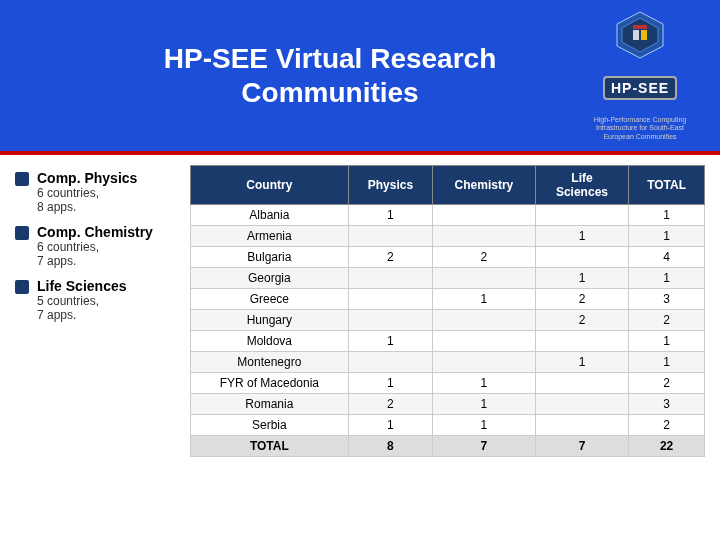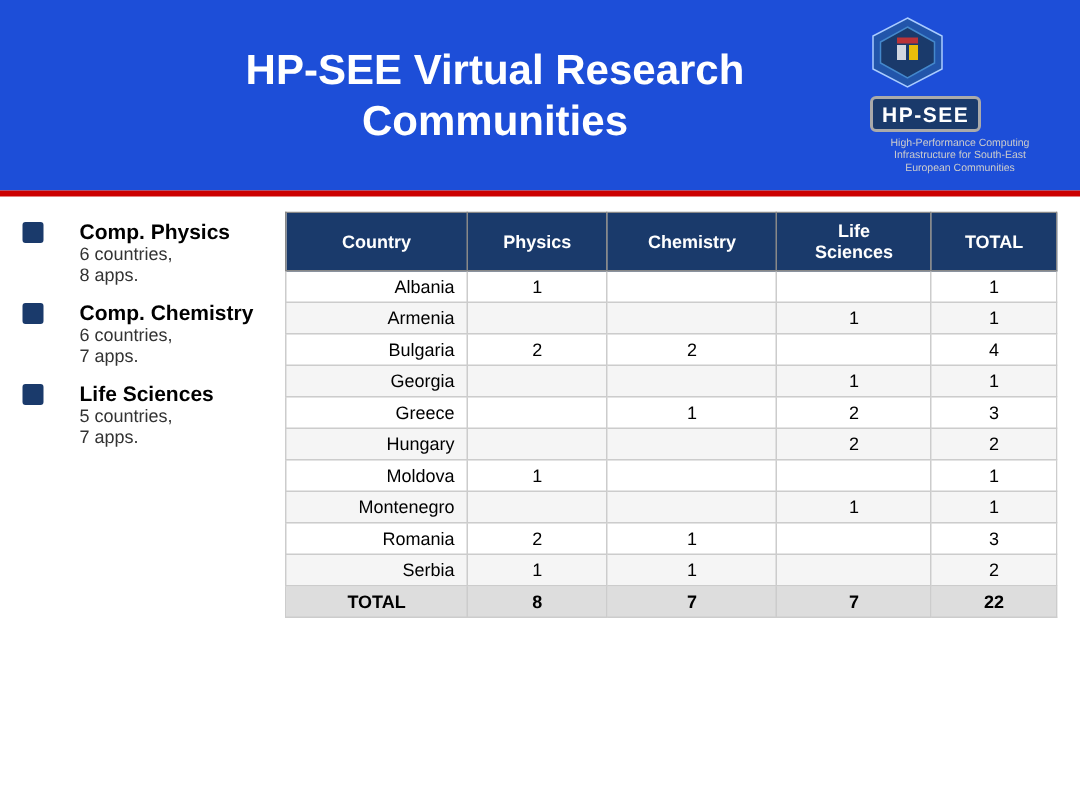--- a/index.html
+++ b/index.html
@@ -24,22 +24,22 @@
     .header-title {
       font-size: 28px;
       font-weight: bold;
       line-height: 1.2;
       text-align: center;
       flex: 1;
     }
     .logo-area {
       display: flex;
       flex-direction: column;
-      align-items: flex-start;
-      gap: 4px;
+      align-items: center;
+      gap: 16px;
       min-width: 120px;
     }
     .logo-icon {
       width: 50px;
       height: 50px;
     }
     .logo-text {
       background: #1a3a6b;
       border: 2px solid #aaa;
       border-radius: 4px;
@@ -76,21 +76,21 @@
       min-width: 160px;
       max-width: 180px;
       display: flex;
       flex-direction: column;
       gap: 10px;
       padding-top: 5px;
     }
     .bullet-item {
       display: flex;
       align-items: flex-start;
-      gap: 24px;
+      gap: 8px;
     }
     .bullet-icon {
       width: 14px;
       height: 14px;
       border: 2px solid #1a3a6b;
       border-radius: 2px;
       margin-top: 2px;
       flex-shrink: 0;
       background: #1a3a6b;
     }
@@ -123,21 +123,21 @@
       font-weight: bold;
       border: 1px solid #888;
     }
     td {
       padding: 3px 8px;
       border: 1px solid #ccc;
       text-align: center;
       font-size: 12px;
     }
     td:first-child {
-      text-align: right;
+      text-align: center;
     }
     tr.total-row td {
       font-weight: bold;
       background: #e8e8e8;
       text-align: center;
     }
     tr:nth-child(even) td {
       background: #f5f5f5;
     }
     tr.total-row td {
@@ -260,20 +260,27 @@
             <td>1</td>
           </tr>
           <tr>
             <td>Montenegro</td>
             <td></td>
             <td></td>
             <td>1</td>
             <td>1</td>
           </tr>
           <tr>
+            <td>FYR of Macedonia</td>
+            <td>1</td>
+            <td>1</td>
+            <td></td>
+            <td>2</td>
+          </tr>
+          <tr>
             <td>Romania</td>
             <td>2</td>
             <td>1</td>
             <td></td>
             <td>3</td>
           </tr>
           <tr>
             <td>Serbia</td>
             <td>1</td>
             <td>1</td>

